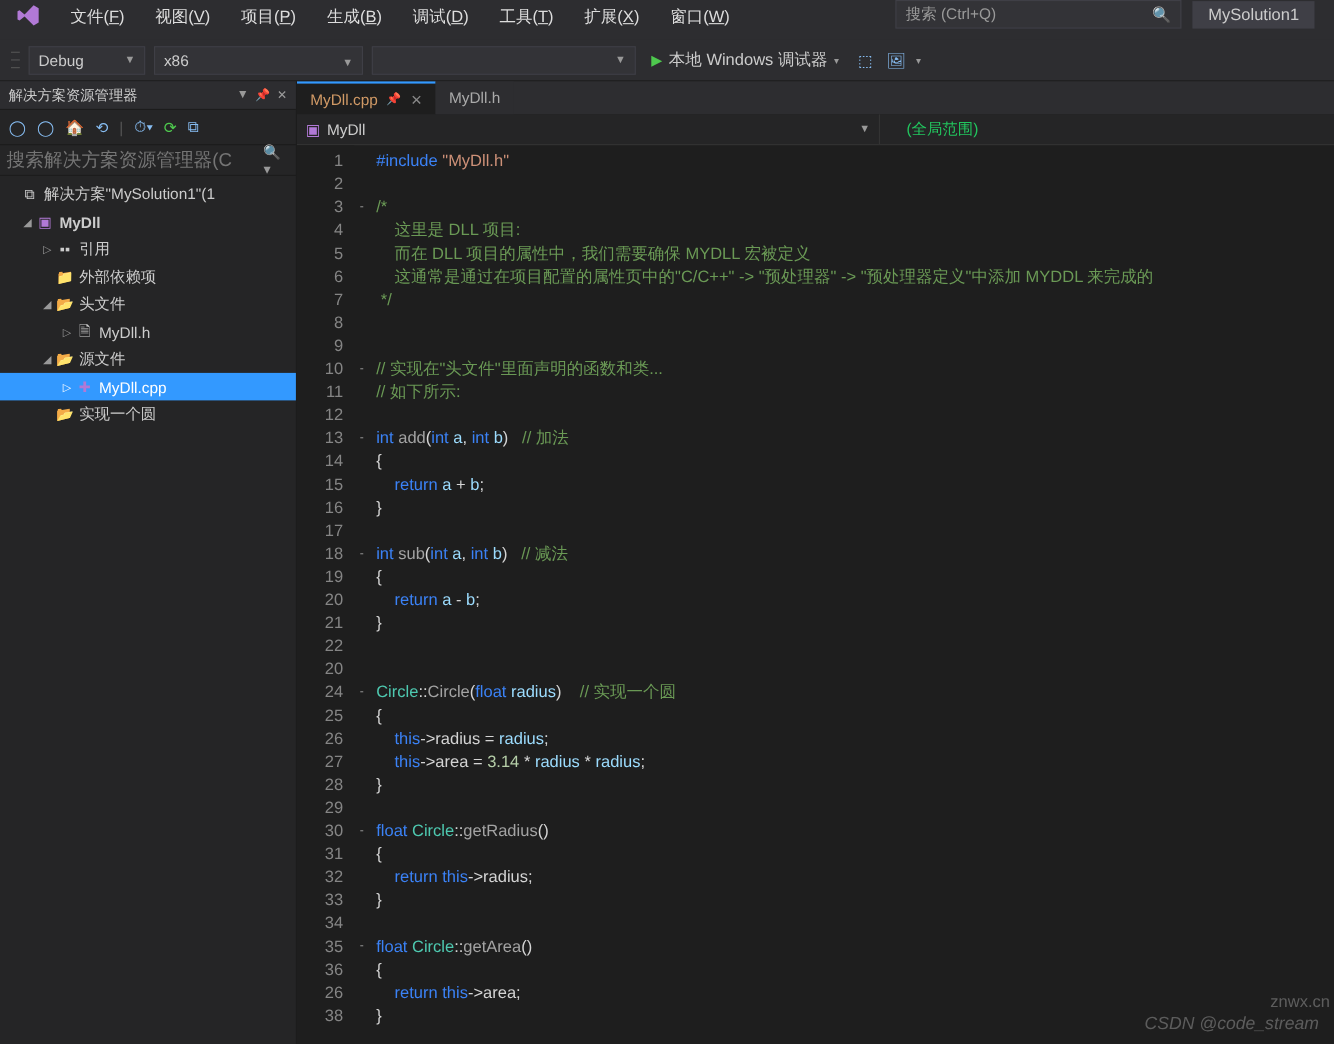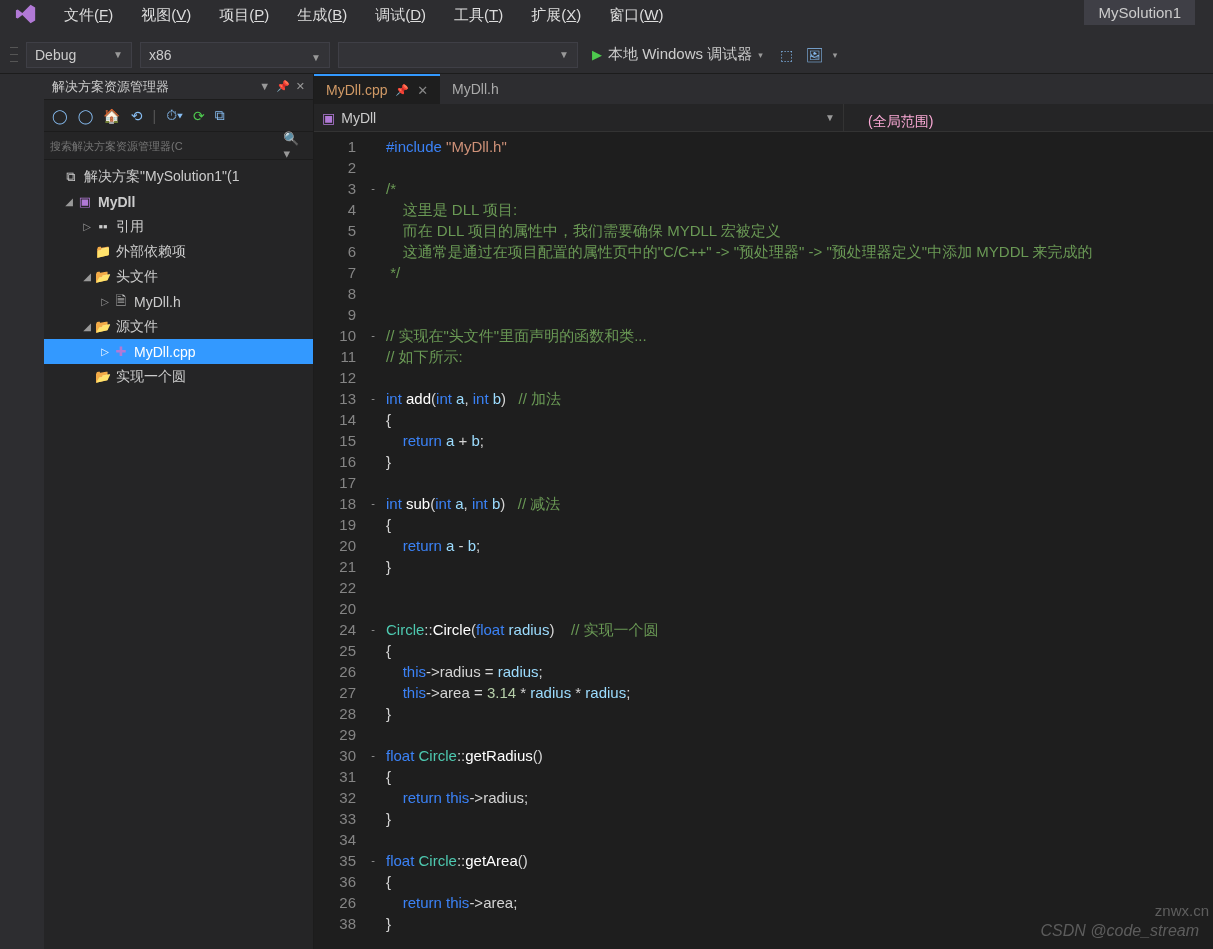--- a/index.html
+++ b/index.html
@@ -16,51 +16,51 @@
 .toolbar { height:38px; background:#2d2d30; display:flex; align-items:center; padding:0 10px; gap:8px; border-bottom:1px solid #1c1c1c; }
 .grip { width:8px; height:20px; display:flex; flex-direction:column; justify-content:space-around; }
 .grip span { height:1px; background:#555; }
 .combo { background:#333337; border:1px solid #3f3f46; height:26px; display:flex; align-items:center; padding:4px 8px; color:#ccc; font-size:14px; }
 .combo .caret { margin-left:auto; font-size:10px; color:#999; }
 .combo.c1{width:106px;} .combo.c2{width:190px;align-items:flex-end;} .combo.c3{width:240px;}
 .run-btn { display:flex; align-items:center; gap:6px; color:#ccc; font-size:15px; padding:0 6px; }
 .play-icon { color:#4ec94e; font-size:13px; }
 .mini-icon { width:20px; height:20px; display:flex; align-items:center; justify-content:center; color:#87bdf2; font-size:14px; }
 .tb-caret{font-size:9px;color:#999;}
-.main { display:flex; height:calc(100% - 74px);margin-left:44px; }
+.main { display:flex; height:calc(100% - 74px); }
 .sidebar { width:270px; background:#252526; display:flex; flex-direction:column; border-right:1px solid #1c1c1c; }
 .panel-header { height:26px; background:#2d2d30; display:flex; align-items:center; padding:0 8px; color:#ccc; font-size:13px; border-bottom:1px solid #1c1c1c; }
 .panel-header .icons { margin-left:auto; display:flex; gap:6px; color:#999; font-size:11px; }
 .panel-toolbar { height:32px; display:flex; align-items:center; gap:10px; padding:0 8px; border-bottom:1px solid #1c1c1c; }
 .panel-toolbar span { color:#87bdf2; font-size:14px; cursor:default; }
 .panel-search { height:28px; display:flex; align-items:center; padding:0 6px; border-bottom:1px solid #1c1c1c; }
-.panel-search input { background:transparent; border:none; color:#999; font-size:11px; width:100%; outline:none; }
+.panel-search input { background:transparent; border:none; color:#999; font-size:17px; width:100%; outline:none; }
 .panel-search .mag { color:#999; margin-left:4px; }
 .tree { padding:4px 0; font-size:14px; color:#ccc; }
 .tree-row { display:flex; align-items:center; height:25px; padding-left:4px; cursor:default; }
 .tree-row.sel { background:#3399ff; color:#fff; }
 .tree-row .tw { width:14px; text-align:center; font-size:10px; color:#999; }
 .tree-row.sel .tw { color:#fff; }
 .tree-row .ico { width:18px; text-align:center; font-size:13px; margin-right:4px; }
 .ind1{padding-left:18px;} .ind2{padding-left:36px;} .ind3{padding-left:54px;}
 .editor { flex:1; background:#1e1e1e; display:flex; flex-direction:column; }
 .tabs { height:30px; background:#2d2d30; display:flex; align-items:flex-end; }
 .tab { height:30px; padding:0 12px; display:flex; align-items:center; gap:8px; font-size:14px; color:#aaa; background:#2d2d30; cursor:default; }
 .tab.active { background:#1e1e1e; color:#d19a66; border-top:2px solid #3399ff; }
 .tab .pin { font-size:11px; color:#888; }
 .tab .close { font-size:13px; color:#888; }
 .nav-bar { height:28px; background:#252526; display:flex; border-bottom:1px solid #333; }
 .nb-left { width:530px; display:flex; align-items:center; padding:0 8px; border-right:1px solid #333; color:#ccc; font-size:14px; }
 .nb-left .caret{margin-left:auto;font-size:10px;color:#999;}
-.nb-right { flex:1; display:flex; align-items:flex-end; padding:0 24px; color:#f9a8d4; font-size:14px; }
+.nb-right { flex:1; display:flex; align-items:center; padding:0 24px; color:#22c55e; font-size:14px; }
 .code-area { flex:1; display:flex; overflow:hidden; font-family:Consolas,"Courier New",monospace; font-size:15px; line-height:21px; }
 .gutter { width:52px; background:#1e1e1e; text-align:right; padding:4px 10px 0 0; color:#858585; }
 .fold-col { width:14px; padding-top:4px; color:#999; font-size:11px; text-align:center; }
 .code { flex:1; padding:4px 0 0 6px; white-space:pre; color:#d4d4d4; position:relative; }
-.kw{color:#3b82f6;} .fn{color:#ffffff;text-align:right;} .ty{color:#4ec9b0;} .st{color:#ce9178;} .cm{color:#6a9955;} .id{color:#9cdcfe;} .nu{color:#b5cea8;}
+.kw{color:#3b82f6;} .fn{color:#a3a3a3;text-align:right;} .ty{color:#4ec9b0;} .st{color:#ce9178;} .cm{color:#6a9955;} .id{color:#9cdcfe;} .nu{color:#b5cea8;}
 .watermark { position:absolute; bottom:8px; right:14px; color:#777; font-size:16px; font-style:italic; opacity:0.7; }
 .watermark2 { position:absolute; bottom:28px; right:4px; color:#888; font-size:15px; opacity:0.6; }
 </style>
 </head>
 <body>
 
 <div class="menubar">
   <div class="logo">
     <svg width="22" height="22" viewBox="0 0 24 24">
         <path fill="#b179d6" d="M17 2l5 3v14l-5 3-9-9-5 4-2-1V8l2-1 5 4 9-9z"></path>
@@ -70,20 +70,24 @@
       <div class="menu-item">文件(<u>F</u>)</div>
       <div class="menu-item">视图(<u>V</u>)</div>
       <div class="menu-item">项目(<u>P</u>)</div>
       <div class="menu-item">生成(<u>B</u>)</div>
       <div class="menu-item">调试(<u>D</u>)</div>
       <div class="menu-item">工具(<u>T</u>)</div>
       <div class="menu-item">扩展(<u>X</u>)</div>
       <div class="menu-item">窗口(<u>W</u>)</div>
     </div>
   <div class="menubar-right">
+    <div class="search-box">
+      <span>搜索 (Ctrl+Q)</span>
+      <span class="glass">🔍</span>
+    </div>
     <div class="solution-label">MySolution1</div>
   </div>
 </div>
 
 <div class="toolbar">
   <div class="grip">
       <span></span>
       <span></span>
       <span></span>
     </div>

